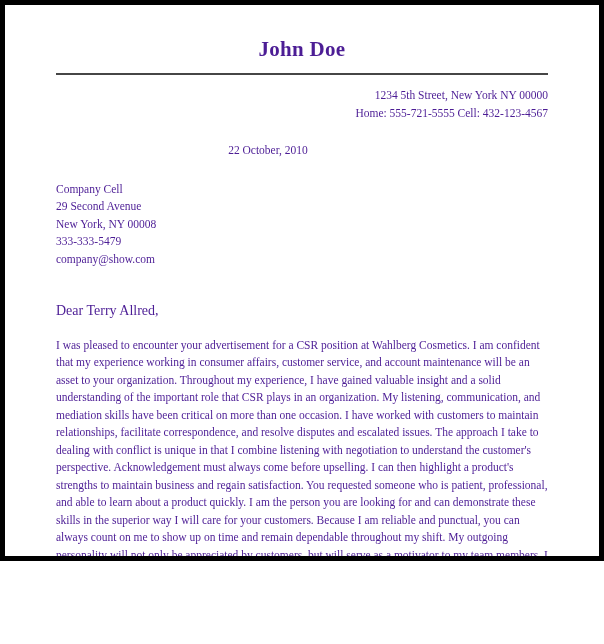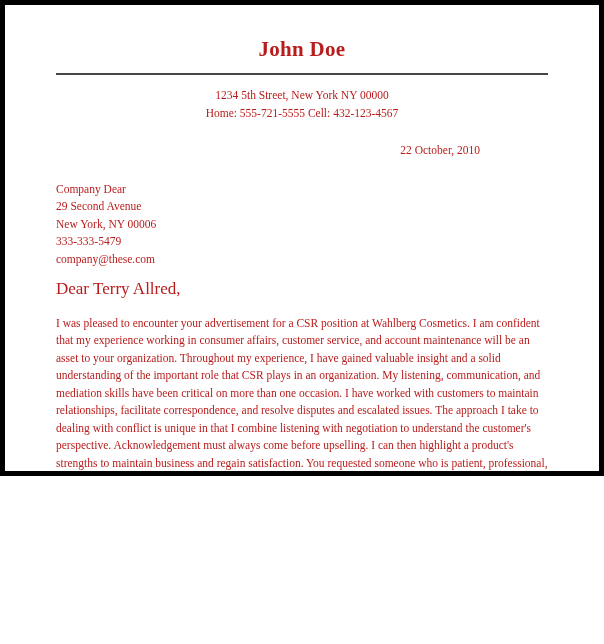--- a/index.html
+++ b/index.html
@@ -5,30 +5,30 @@
 <style>
   html, body {
     margin: 0;
     padding: 0;
     background: #ffffff;
   }
 
   .page {
     position: relative;
     width: 604px;
-    height: 476px;
+    height: 561px;
     box-sizing: border-box;
     background: #ffffff;
     border-top: 5px solid #000000;
     border-bottom: 5px solid #000000;
     border-left: 5px solid #000000;
     border-right: 5px solid #000000;
     overflow: hidden;
     font-family: "Liberation Serif", "DejaVu Serif", serif;
-    color: #b91c1c;
+    color: #4c1d95;
   }
 
   .sheet {
     position: absolute;
     left: 0;
     top: 0;
     right: 0;
     bottom: 0;
     padding: 0 51px;
     box-sizing: border-box;
@@ -47,54 +47,54 @@
 
   .name-rule {
     margin: 12px 0 0 0;
     height: 0;
     border: none;
     border-top: 2px solid #464646;
   }
 
   .contact-block {
     margin-top: 12px;
-    text-align: center;
+    text-align: right;
     font-size: 11.5px;
     line-height: 17.5px;
   }
 
   .contact-line {
     display: block;
   }
 
   
   .date-line {
     margin-top: 20px;
-    text-align: right;
+    text-align: center;
     font-size: 11.5px;
     line-height: 17.5px;
     padding-right: 68px;
   }
 
   
   .recipient-block {
     margin-top: 21px;
     text-align: left;
     font-size: 11.5px;
     line-height: 17.5px;
   }
 
   .recipient-line {
     display: block;
   }
 
   
   .salutation {
-    margin-top: 12px;
-    font-size: 17px;
+    margin-top: 34px;
+    font-size: 14px;
     line-height: 17.5px;
   }
 
   
   .body-paragraph {
     margin-top: 17px;
     font-size: 11.5px;
     line-height: 17.5px;
     text-align: left;
   }
@@ -120,25 +120,25 @@
     <hr class="name-rule">
 
     <div class="contact-block">
       <span class="contact-line">1234 5th Street, New York NY 00000</span>
       <span class="contact-line">Home: 555-721-5555 Cell: 432-123-4567</span>
     </div>
 
     <div class="date-line">22 October, 2010</div>
 
     <div class="recipient-block">
-      <span class="recipient-line">Company Dear</span>
+      <span class="recipient-line">Company Cell</span>
       <span class="recipient-line">29 Second Avenue</span>
-      <span class="recipient-line">New York, NY 00006</span>
+      <span class="recipient-line">New York, NY 00008</span>
       <span class="recipient-line">333-333-5479</span>
-      <span class="recipient-line">company@these.com</span>
+      <span class="recipient-line">company@show.com</span>
     </div>
 
     <div class="salutation">Dear Terry Allred,</div>
 
     <div class="body-paragraph">I was pleased to encounter your advertisement for a CSR position at Wahlberg Cosmetics. I am confident that my experience working in consumer affairs, customer service, and account maintenance will be an asset to your organization. Throughout my experience, I have gained valuable insight and a solid understanding of the important role that CSR plays in an organization. My listening, communication, and mediation skills have been critical on more than one occasion. I have worked with customers to maintain relationships, facilitate correspondence, and resolve disputes and escalated issues. The approach I take to dealing with conflict is unique in that I combine listening with negotiation to understand the customer's perspective. Acknowledgement must always come before upselling. I can then highlight a product's strengths to maintain business and regain satisfaction. You requested someone who is patient, professional, and able to learn about a product quickly. I am the person you are looking for and can demonstrate these skills in the superior way I will care for your customers. Because I am reliable and punctual, you can always count on me to show up on time and remain dependable throughout my shift. My outgoing personality will not only be appreciated by customers, but will serve as a motivator to my team members. I look forward to speaking with you about this exciting opportunity. Thank you for your time.</div>
 
     <div class="closing-block">
       <span class="closing-line">Sincerely,</span>
       <span class="closing-line">John Doe</span>
     </div>

